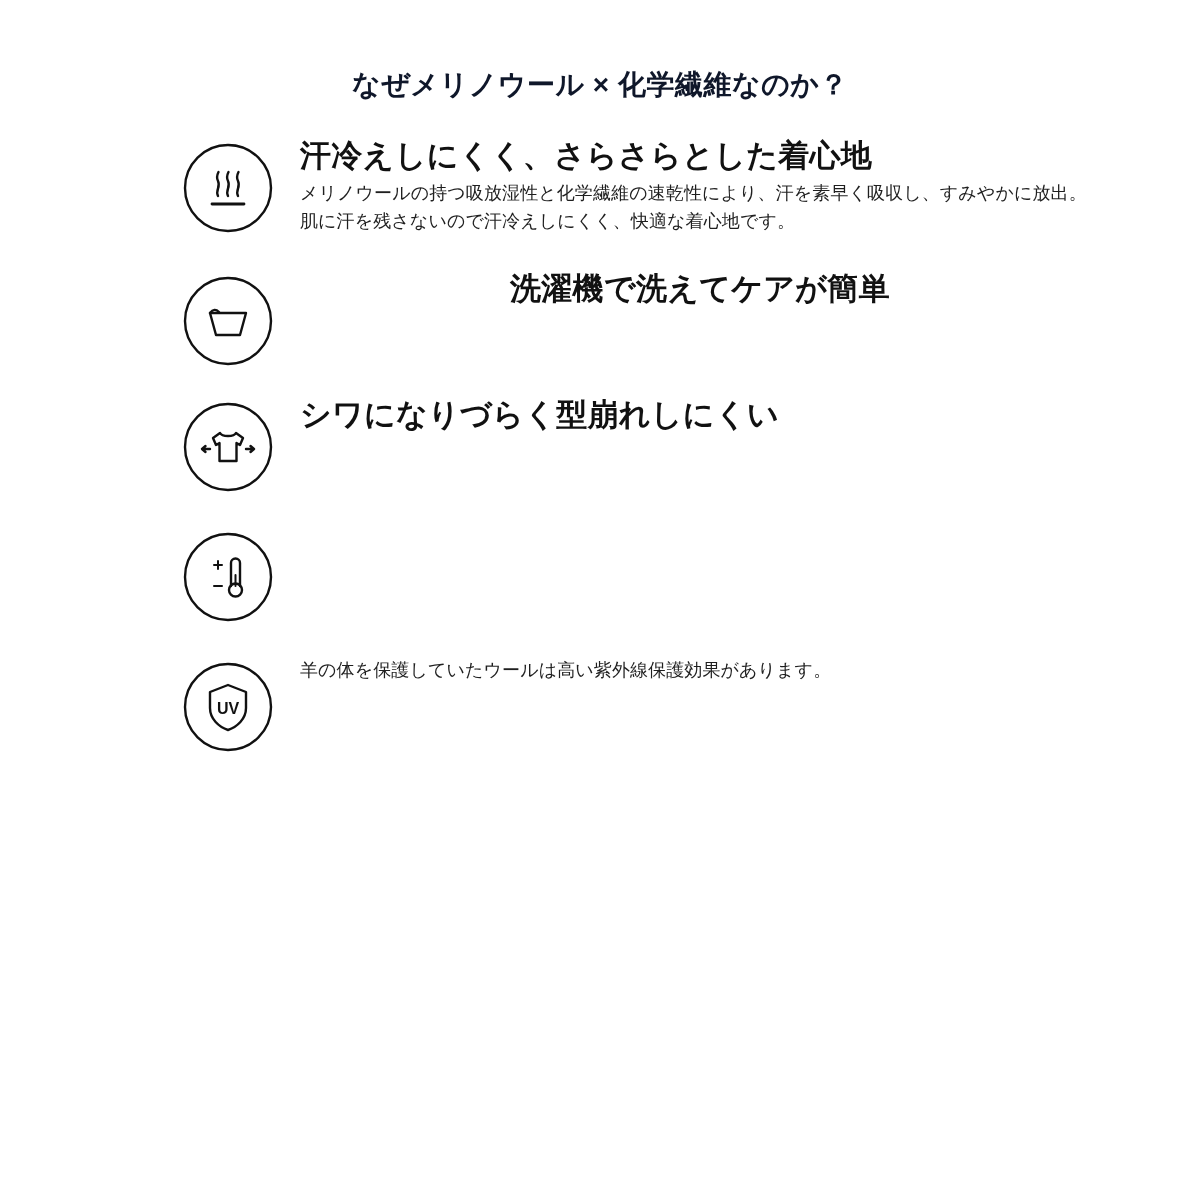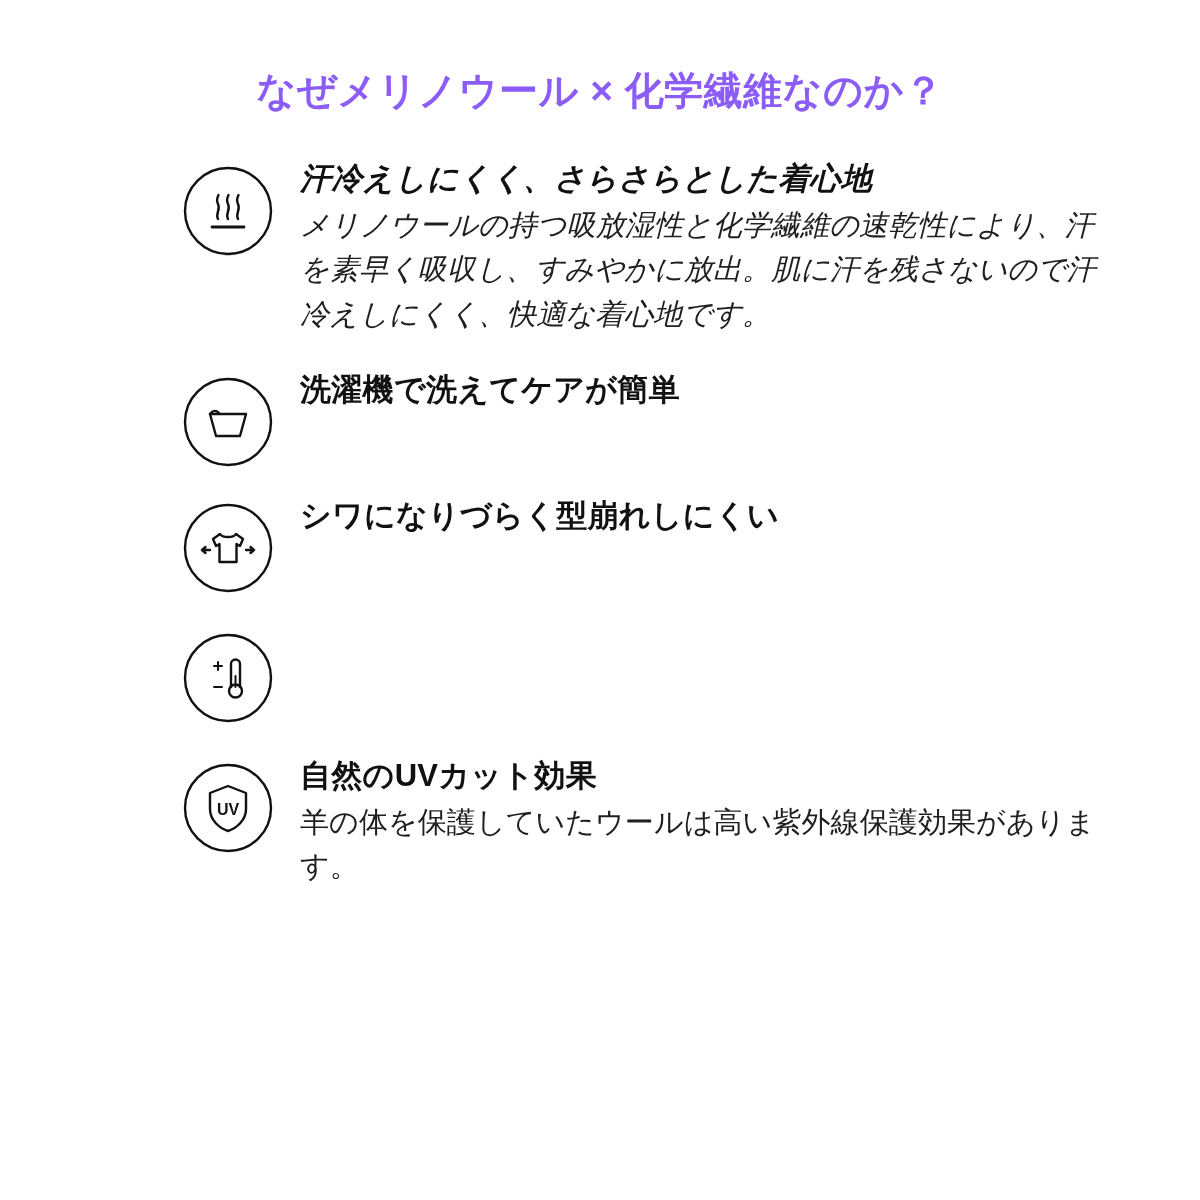--- a/index.html
+++ b/index.html
@@ -16,24 +16,24 @@
     -webkit-font-smoothing: antialiased;
   }
   .page {
     width: 1200px;
     height: 1200px;
     padding: 56px 60px 40px 60px;
     position: relative;
   }
   .page-title {
     text-align: center;
-    font-size: 39px;
+    font-size: 28px;
     font-weight: bold;
     letter-spacing: 0.5px;
-    color: #8b5cf6;
+    color: #0f172a;
     margin: 12px 0 30px 0;
     line-height: 1.2;
   }
   .feature-list {
     display: flex;
     flex-direction: column;
     gap: 18px;
     padding-left: 120px;
     padding-right: 40px;
   }
@@ -60,29 +60,29 @@
   }
   .feature-heading {
     font-size: 31px;
     font-weight: bold;
     line-height: 1.18;
     color: #111111;
     margin: 0 0 6px 0;
     letter-spacing: 0.3px;
   }
   .feature-body {
-    font-size: 29px;
+    font-size: 18px;
     line-height: 1.52;
     color: #1f1f1f;
     margin: 0;
     letter-spacing: 0.1px;
   }
   
-  .row-0 { margin-top: 14px; font-style: italic; }
-  .row-1 { margin-top: 16px; }
+  .row-0 { margin-top: 4px; }
+  .row-1 { margin-top: 16px; text-align: center; }
   .row-2 { margin-top: 12px; }
   .row-3 { margin-top: 16px; }
   .row-4 { margin-top: 16px; }
   .row-5 { margin-top: 16px; }
 </style>
 </head>
 <body>
 
 <div class="page">
 
@@ -149,19 +149,18 @@
 
     <div class="feature-row row-5">
       <div class="icon-wrap">
         <svg width="92" height="92" viewBox="0 0 92 92" fill="none" stroke="#111111" stroke-width="2.4">
           <circle cx="46" cy="46" r="43"></circle>
           <path d="M46 24 L64 31 V47 C64 58 55 66 46 69 C37 66 28 58 28 47 V31 Z" stroke-linejoin="round"></path>
           <text x="46" y="53" text-anchor="middle" font-family="Liberation Sans, sans-serif" font-size="16" font-weight="bold" fill="#111111" stroke="none">UV</text>
         </svg>
       </div>
       <div class="feature-text">
-        <div class="feature-heading">自然のUVカット効果</div>
         <p class="feature-body">羊の体を保護していたウールは高い紫外線保護効果があります。</p>
       </div>
     </div>
 
   </div>
 </div>
 
 </body></html>

